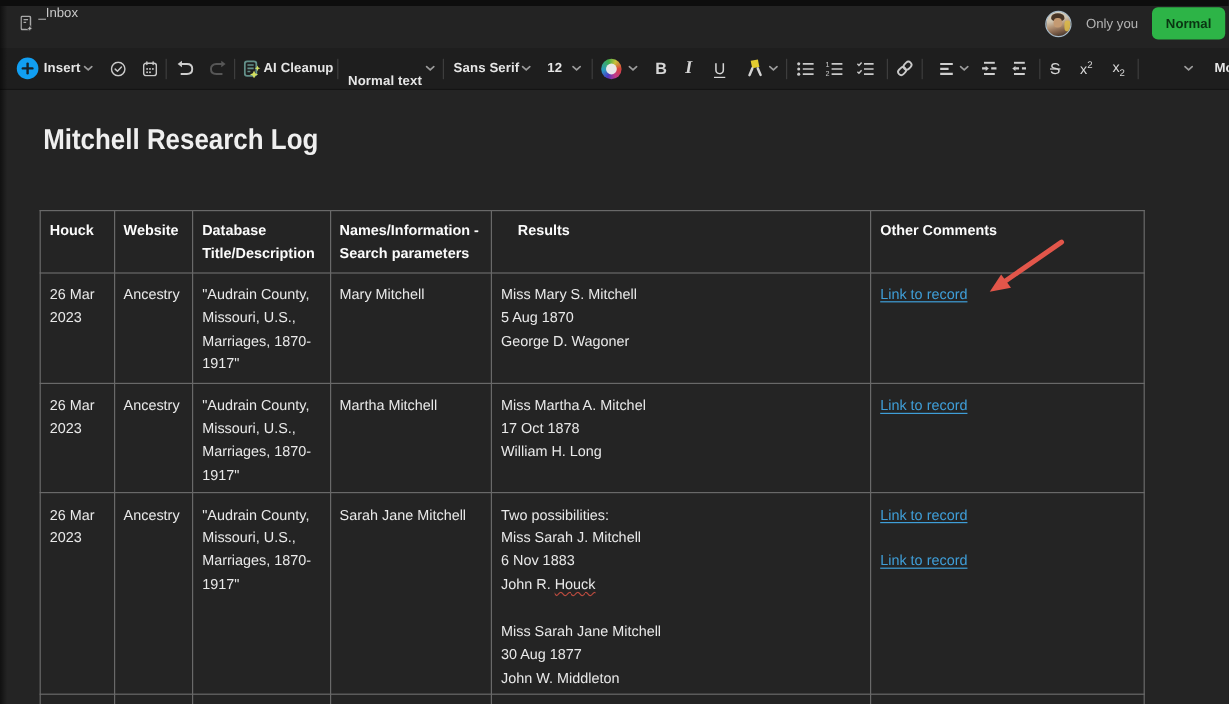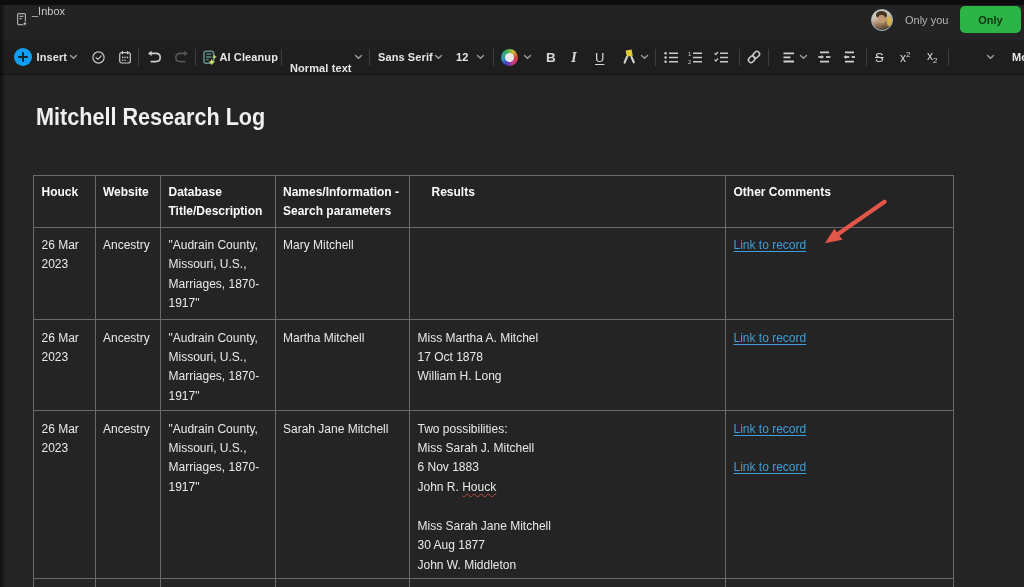--- a/index.html
+++ b/index.html
@@ -47,21 +47,21 @@
         background:linear-gradient(165deg,#dcd6c6 0%,#cfc3ae 35%,#b29274 55%,#7e5f49 75%,#3f3128 95%);">
       <div style="position:absolute; left:4px; top:1px; width:11px; height:7px; background:#473526; border-radius:50% 50% 40% 40%;"></div>
       <div style="position:absolute; left:6px; top:5px; width:7px; height:8px; background:#c49a72; border-radius:45%;"></div>
       <div style="position:absolute; right:0px; top:7px; width:5px; height:9px; background:#d9b84a; border-radius:40%; opacity:0.9;"></div>
     </div>
     <div class="abs" style="left:905px; top:0; height:30px; display:flex; align-items:center;">
       <span style="font-size:11px; color:#b4b4b4;">Only you</span>
     </div>
     <div class="abs" style="left:960px; top:1px; width:61px; height:27px; background:#2db447;
         border-radius:5px; display:flex; align-items:center; justify-content:center;">
-      <span style="font-size:11px; font-weight:bold; color:#0a3512;">Only</span>
+      <span style="font-size:11px; font-weight:bold; color:#0a3512;">Normal</span>
     </div>
   </div>
 
   <div class="abs" id="toolbar">
 
     <div class="titem" style="left:14px;">
       <div style="width:18px;height:18px;border-radius:50%;background:#119ff2;position:relative;">
         <div style="position:absolute;left:4px;top:8px;width:10px;height:2.4px;background:#17222a;border-radius:1px;"></div>
         <div style="position:absolute;left:7.8px;top:4.2px;width:2.4px;height:10px;background:#17222a;border-radius:1px;"></div>
       </div>
@@ -287,20 +287,21 @@
   <div class="cell hcell" style="left:103px;  top:183px;">Website</div>
   <div class="cell hcell" style="left:283px;  top:183px;">Names/Information -<br>Search parameters</div>
   <div class="cell hcell" style="left:168.5px;top:183px;">Database<br>Title/Description</div>
   <div class="cell hcell" style="left:417.5px;top:183px;margin-left:14px;">Results</div>
   <div class="cell hcell" style="left:733.5px;top:183px;">Other Comments</div>
 
   <div class="cell" style="left:41.5px; top:236px;">26 Mar<br>2023</div>
   <div class="cell" style="left:103px;  top:236px;">Ancestry</div>
   <div class="cell" style="left:168.5px;top:236px;">"Audrain County,<br>Missouri, U.S.,<br>Marriages, 1870-<br>1917"</div>
   <div class="cell" style="left:283px;  top:236px;">Mary Mitchell</div>
+  <div class="cell" style="left:417.5px;top:236px;">Miss Mary S. Mitchell<br>5 Aug 1870<br>George D. Wagoner</div>
   <div class="cell" style="left:733.5px;top:236px;"><a>Link to record</a></div>
 
   <div class="cell" style="left:41.5px; top:328.5px;">26 Mar<br>2023</div>
   <div class="cell" style="left:103px;  top:328.5px;">Ancestry</div>
   <div class="cell" style="left:168.5px;top:328.5px;">"Audrain County,<br>Missouri, U.S.,<br>Marriages, 1870-<br>1917"</div>
   <div class="cell" style="left:283px;  top:328.5px;">Martha Mitchell</div>
   <div class="cell" style="left:417.5px;top:328.5px;">Miss Martha A. Mitchel<br>17 Oct 1878<br>William H. Long</div>
   <div class="cell" style="left:733.5px;top:328.5px;"><a>Link to record</a></div>
 
   <div class="cell" style="left:41.5px; top:419.5px;">26 Mar<br>2023</div>

